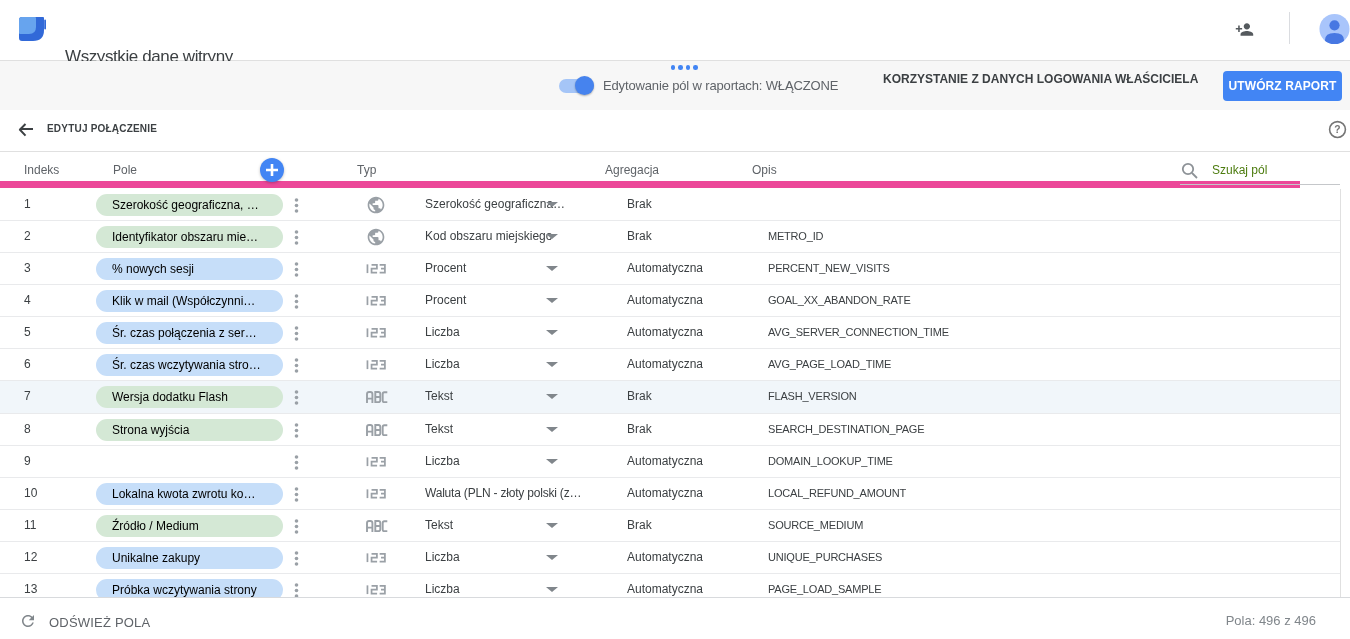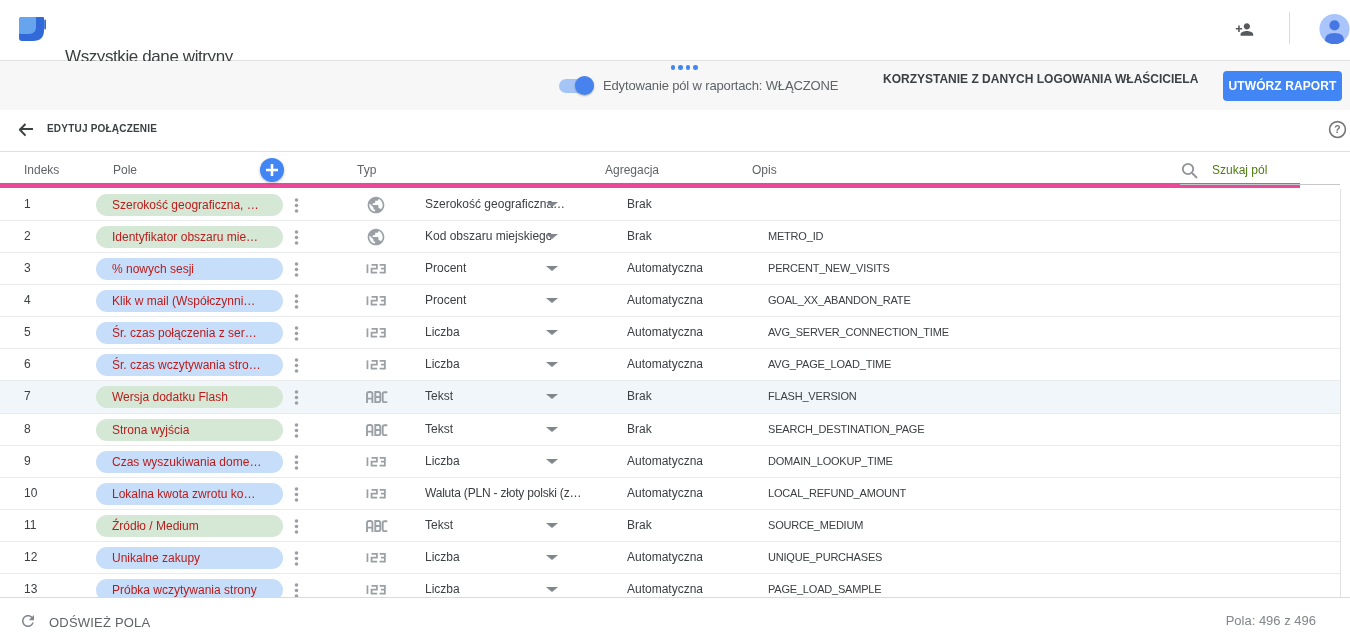--- a/index.html
+++ b/index.html
@@ -21,33 +21,33 @@
 #togtxt { left:603px; top:77.5px; font-size:13px; letter-spacing:-0.15px; color:#5f6368; }
 #korz { left:883px; top:72px; font-size:12px; color:#3c4043; font-weight:bold; letter-spacing:0; }
 #btn { left:1223px; top:71px; width:119px; height:30px; background:#4285f4; border-radius:4px;
   color:#fff; font-size:12px; font-weight:bold; letter-spacing:.1px; text-align:center; line-height:30px; white-space:nowrap; }
 
 
 #editrow { left:0; top:110px; width:1350px; height:42px; background:#fff; border-bottom:1px solid #e0e0e0; }
 #edittxt { left:47px; top:123px; font-size:10px; font-weight:bold; color:#3c4043; letter-spacing:.2px; }
 
 
-#thead { left:0; top:152px; width:1300px; height:36px; background:#fff; border-bottom:5px solid #ec4899; }
+#thead { left:0; top:152px; width:1300px; height:36px; background:#fff; border-bottom:7px solid #ec4899; }
 .hcell { position:absolute; top:11px; font-size:12px; color:#5f6368; }
 #plus { left:260px; top:158px; width:24px; height:24px; border-radius:50%; background:#4285f4; box-shadow:0 1px 3px rgba(0,0,0,.25); }
 #searchtxt { left:1212px; top:163px; font-size:12px; color:#4d7c0f; }
 #searchline { left:1180px; top:184px; width:160px; height:1px; background:#c5c7ca; }
 
 
 #tbody { left:0; top:188px; width:1350px; height:409px; overflow:hidden; background:#fff; }
 .row { position:absolute; left:0; width:1341px; height:32.15px; border-bottom:1px solid #e9eaec; }
 .row.hl { background:#f1f6fa; }
 .idx { position:absolute; left:24px; top:0; height:31px; line-height:31px; font-size:12px; color:#3c4043; }
 .pill { position:absolute; left:96px; top:5px; width:187px; height:22px; border-radius:11px;
-  line-height:22px; padding-left:16px; font-size:12px; color:#b91c1c; white-space:nowrap; overflow:hidden; }
+  line-height:22px; padding-left:16px; font-size:12px; color:#000000; white-space:nowrap; overflow:hidden; }
 .pill.g { background:#d4e8d5; }
 .pill.b { background:#c6def9; }
 .kebab { position:absolute; left:294px; top:9px; }
 .ticon { position:absolute; left:366px; top:6px; }
 .tlabel { position:absolute; left:405px; top:0; height:31px; line-height:31px; font-size:12px; color:#3c4043;
   width:139px; white-space:nowrap; overflow:hidden;margin-left:20px; }
 .tlabel.wide { width:157px; letter-spacing:-0.2px; }
 .caret { position:absolute; left:546px; top:13px; width:0; height:0;
   border-left:6.5px solid transparent; border-right:6.5px solid transparent; border-top:5.5px solid #80868b; }
 .agg { position:absolute; left:627px; top:0; height:31px; line-height:31px; font-size:12px; color:#3c4043; }
@@ -279,21 +279,20 @@
             <path d="M21.3 1.2 H18.3 Q16.7 1.2 16.7 3 V9.4 Q16.7 11.2 18.3 11.2 H21.3"></path>
           </g>
         </svg>
   <div class="tlabel">Tekst</div>
   <div class="caret"></div>
   <div class="agg">Brak</div>
   <div class="desc">SEARCH_DESTINATION_PAGE</div>
 </div>
 <div class="row" style="top:257.7px">
   <div class="idx">9</div>
-  <div class="pill b">Czas wyszukiwania dome…</div>
   <svg class="kebab" width="5" height="15" viewBox="0 0 5 15">
           <circle cx="2.5" cy="2" r="1.8" fill="#9aa0a6"></circle>
           <circle cx="2.5" cy="7.5" r="1.8" fill="#9aa0a6"></circle>
           <circle cx="2.5" cy="13" r="1.8" fill="#9aa0a6"></circle>
         </svg>
   <svg class="ticon" style="top:11px" width="20" height="10" viewBox="0 0 22 11">
           <g stroke="#9aa0a6" stroke-width="1.9" fill="none">
             <path d="M1.6 0.4 V10"></path>
             <path d="M6.1 1 H12 V5 H6.1 V9.4 H12.2"></path>
             <path d="M15 1 H20.8 V9.4 H15 M20.8 5.2 H16.5"></path>

